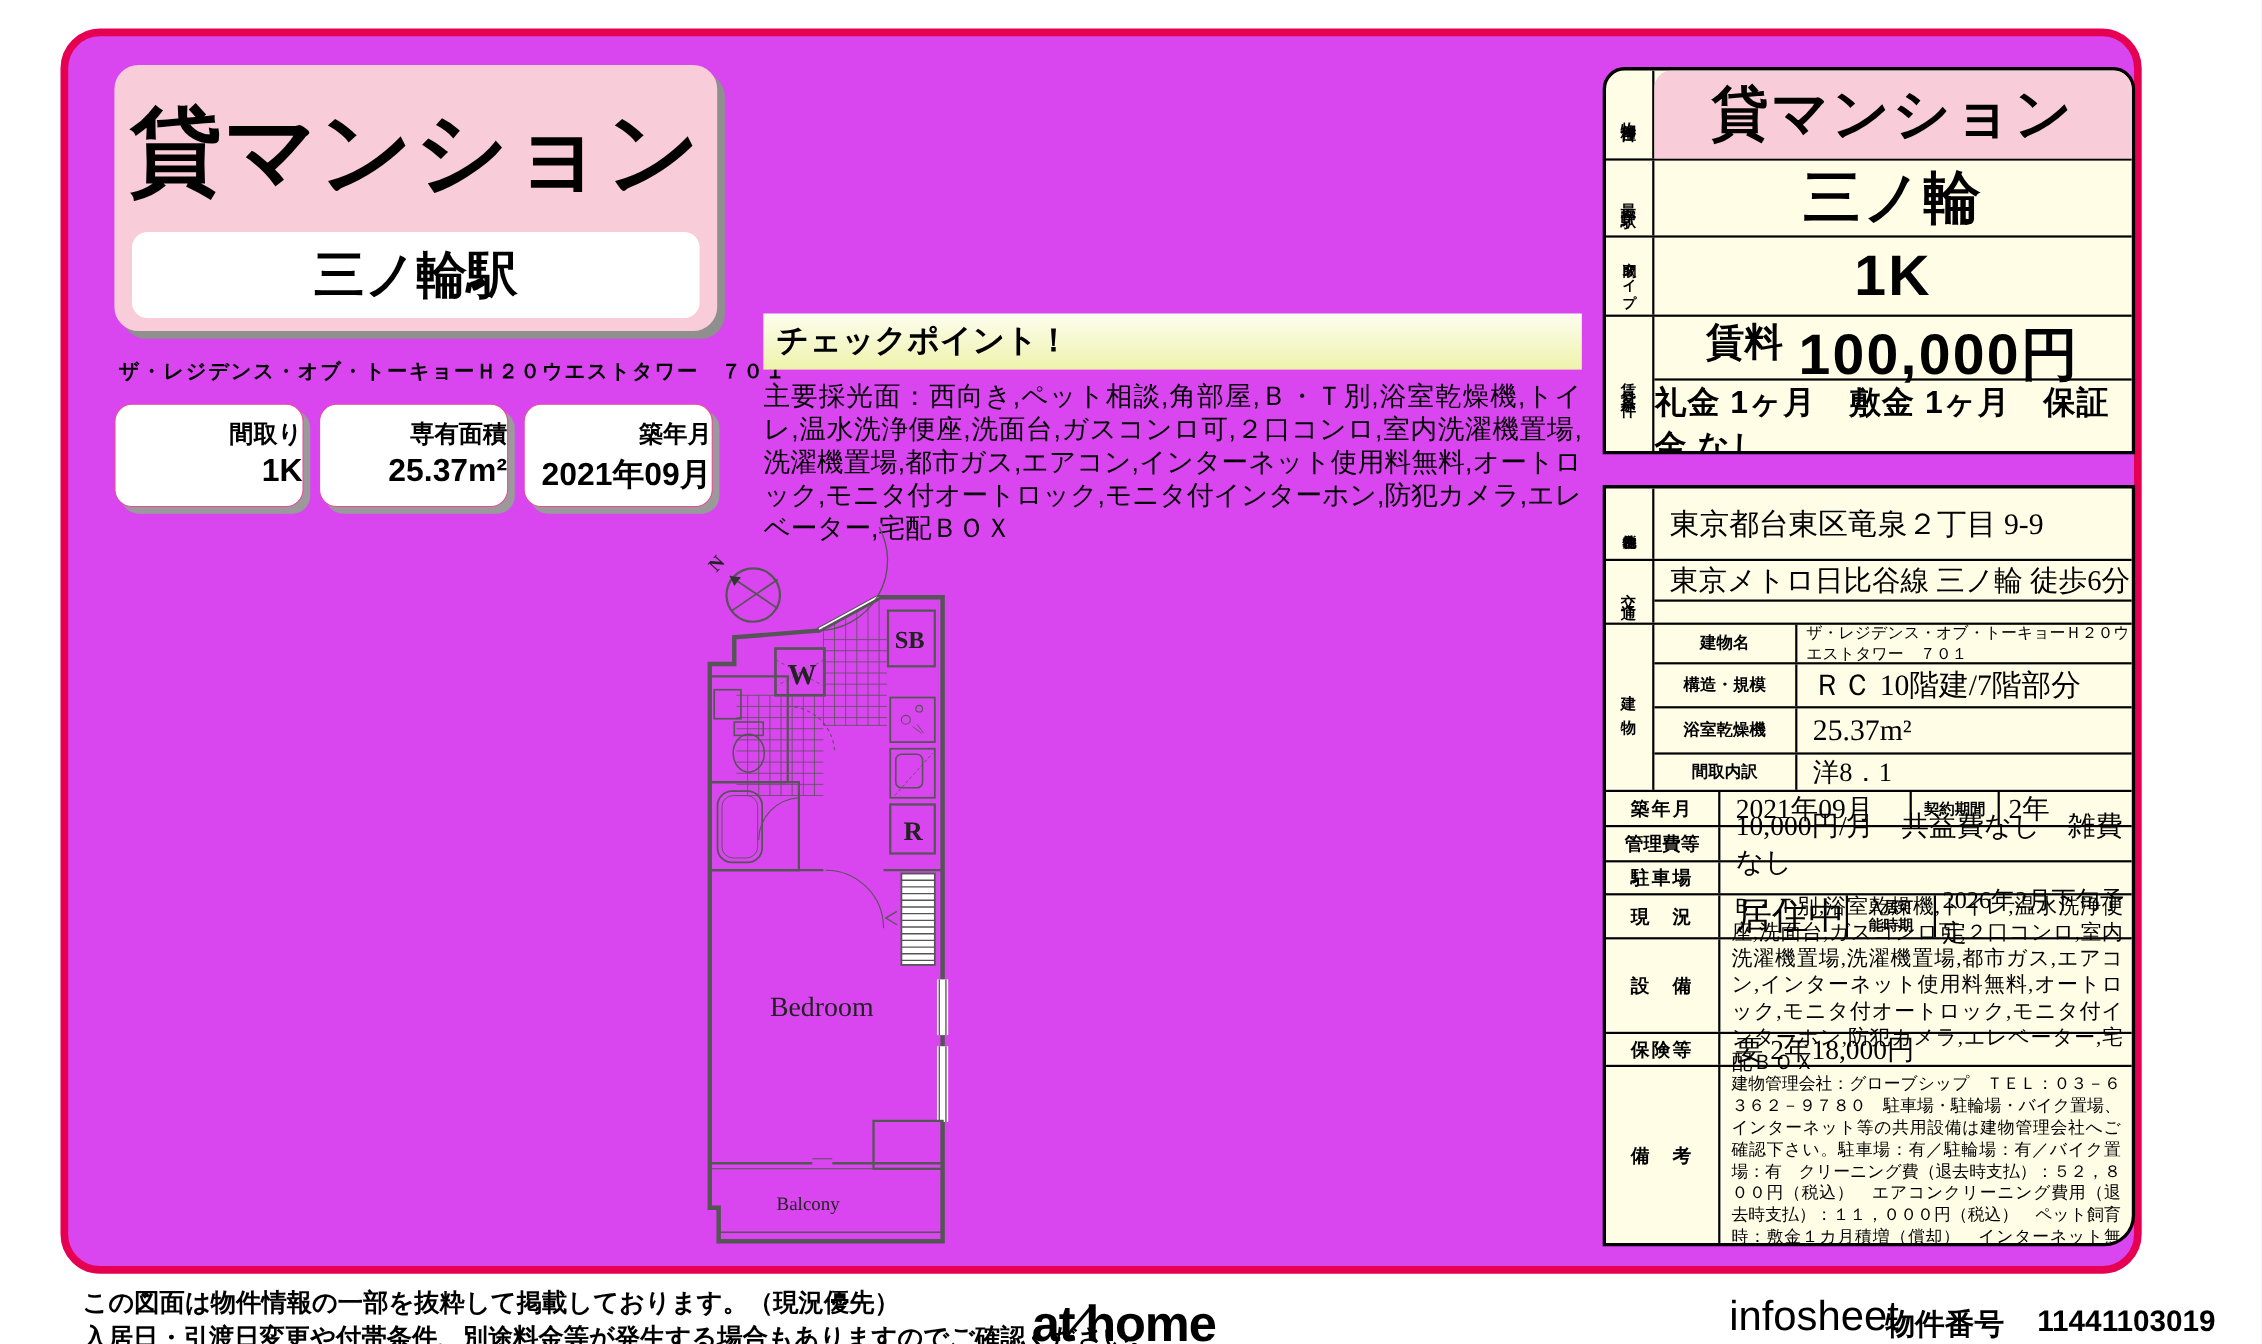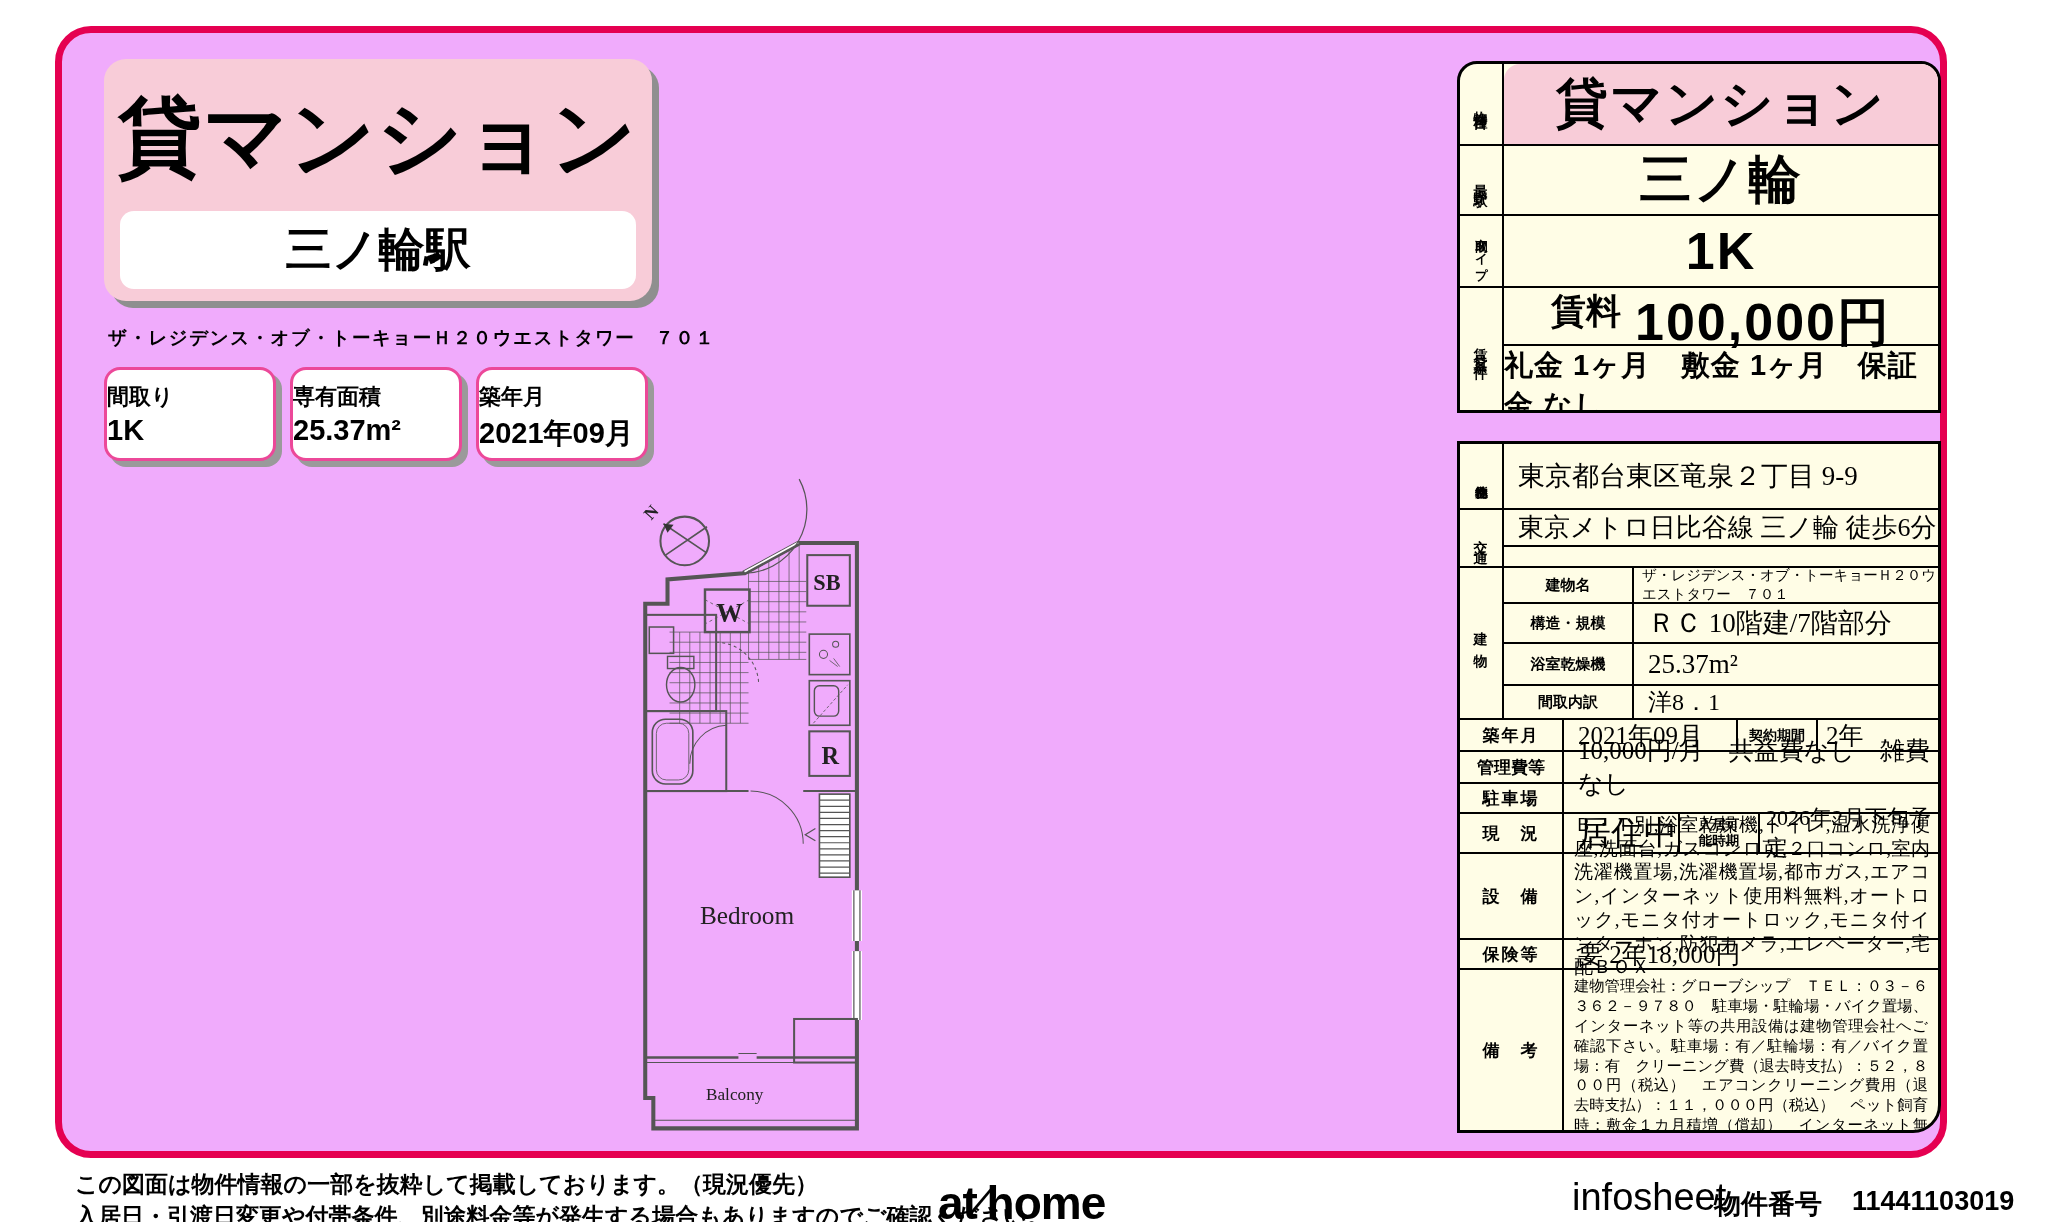--- a/index.html
+++ b/index.html
@@ -1,37 +1,37 @@
 <!DOCTYPE html>
 <html><head>
 <meta charset="utf-8">
 <style>
   * { margin:0; padding:0; box-sizing:border-box; }
   html,body { background:#fff; }
   body { font-family:"Liberation Sans","DejaVu Sans",sans-serif; color:#000; }
   #screen { position:relative; width:2056px; height:1222px; background:#fff; overflow:hidden; }
 
   .sheet { position:absolute; left:55px; top:26px; width:1892px; height:1132px;
-           border:7px solid #e50051; border-radius:36px; background:#f0abfc; }
+           border:7px solid #e50051; border-radius:36px; background:#d946ef; }
 
   
   .banner { position:absolute; left:42px; top:26px; width:548px; height:242px;
             background:#f8ccd8; border-radius:22px; box-shadow:7px 7px 0 #8f8f8f; }
   .banner-title { text-align:center; font-size:84px; font-weight:800; letter-spacing:1px;
                   padding-top:22px; white-space:nowrap; }
   .banner-station { position:absolute; left:16px; right:16px; bottom:12px; height:78px;
                     background:#fff; border-radius:14px; display:flex; align-items:center;
                     justify-content:center; font-size:46px; font-weight:700; }
   .building-line { position:absolute; left:46px; top:292px; width:560px; font-size:18.5px;
                    font-weight:600; letter-spacing:1.5px; white-space:nowrap; }
 
   
   .spec-row { position:absolute; left:42px; top:334px; display:flex; gap:14px; }
-  .spec-box { width:172px; height:94px; background:#fff; border:3px solid #ec4899;
-              border-radius:16px; box-shadow:6px 6px 0 #9a9a9a; text-align:left; padding-top:12px; }
+  .spec-box { width:172px; height:94px; background:#fff; border:1px solid #ec4899;
+              border-radius:16px; box-shadow:6px 6px 0 #9a9a9a; text-align:right; padding-top:12px; }
   .spec-box .lab { font-size:22px; font-weight:600; }
   .spec-box .v   { font-size:29px; font-weight:700; margin-top:2px; }
 
   
   .checkpoint { position:absolute; left:632px; top:252px; width:744px; }
   .cp-title { font-size:29px; font-weight:700; padding:5px 12px 6px;
               background:linear-gradient(180deg,#fdfdef 0%,#eef3ab 100%); }
   .cp-body { margin-top:10px; font-size:24.2px; line-height:1.24; font-weight:500; text-align:justify; }
 
   
@@ -99,20 +99,24 @@
       <div class="spec-box">
         <div class="lab">専有面積</div>
         <div class="v">25.37m²</div>
       </div>
       <div class="spec-box">
         <div class="lab">築年月</div>
         <div class="v">2021年09月</div>
       </div>
     </div>
 
+    <div class="checkpoint">
+      <div class="cp-title">チェックポイント！</div>
+      <div class="cp-body">主要採光面：西向き,ペット相談,角部屋,Ｂ・Ｔ別,浴室乾燥機,トイレ,温水洗浄便座,洗面台,ガスコンロ可,２口コンロ,室内洗濯機置場,洗濯機置場,都市ガス,エアコン,インターネット使用料無料,オートロック,モニタ付オートロック,モニタ付インターホン,防犯カメラ,エレベーター,宅配ＢＯＸ</div>
+    </div>
 
     <svg class="floorplan" width="316" height="700" viewBox="0 -15 312 687">
 
       <g>
         <circle cx="57" cy="50" r="24" class="plan-line" stroke-width="2"></circle>
         <path d="M79,36 L38,64 M79,62 L36,33" class="plan-line" stroke-width="1.6"></path>
         <path d="M36,33 L46,34 L40,42 Z" fill="#333"></path>
         <text x="24" y="30" font-size="17" font-weight="bold" transform="rotate(-48 24 30)">N</text>
       </g>
 

